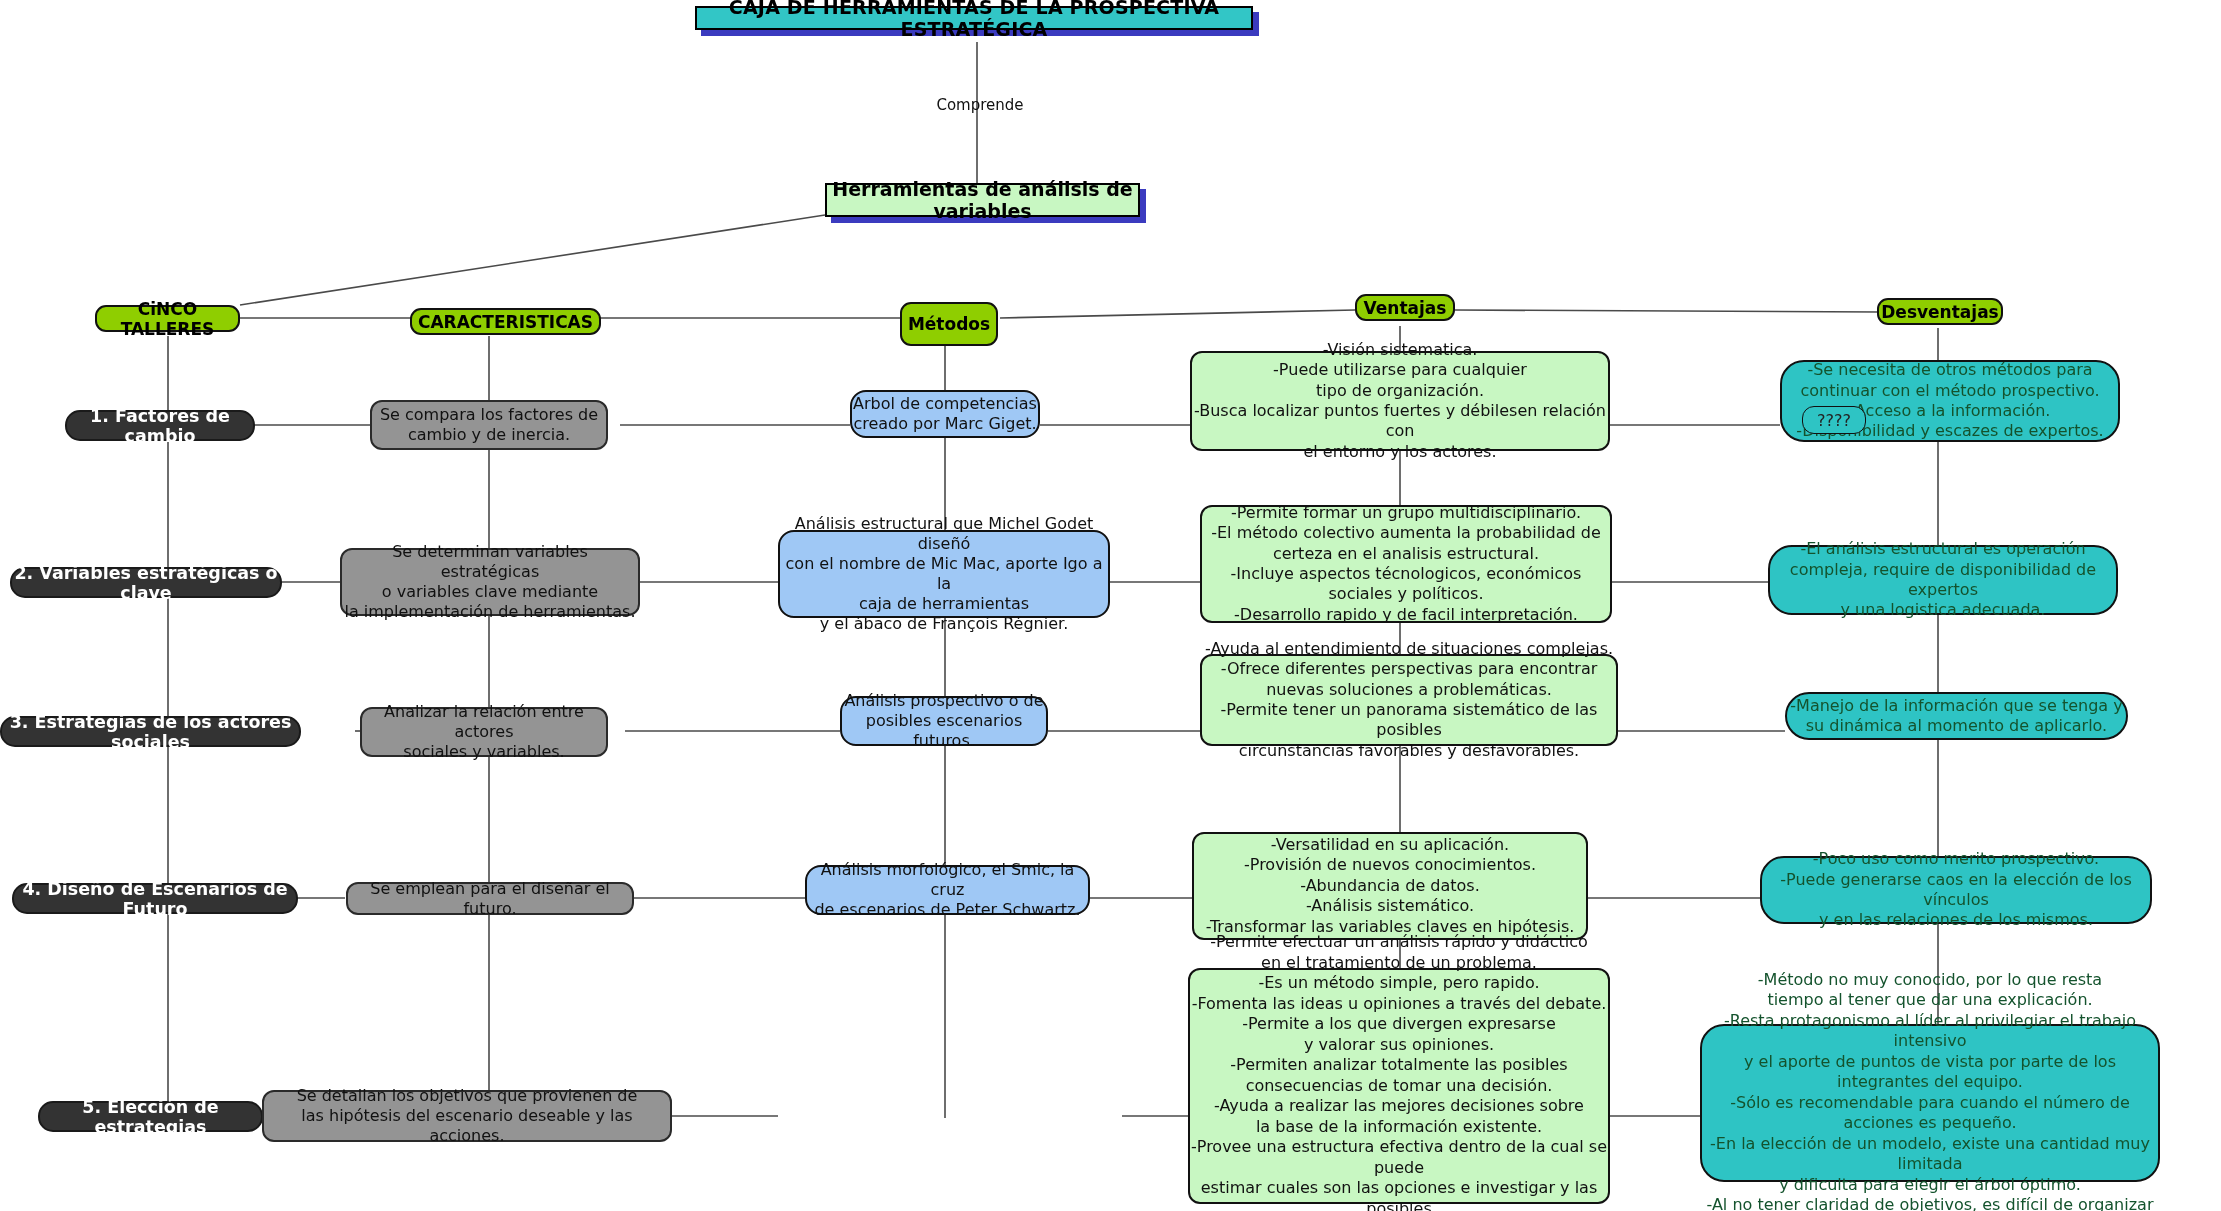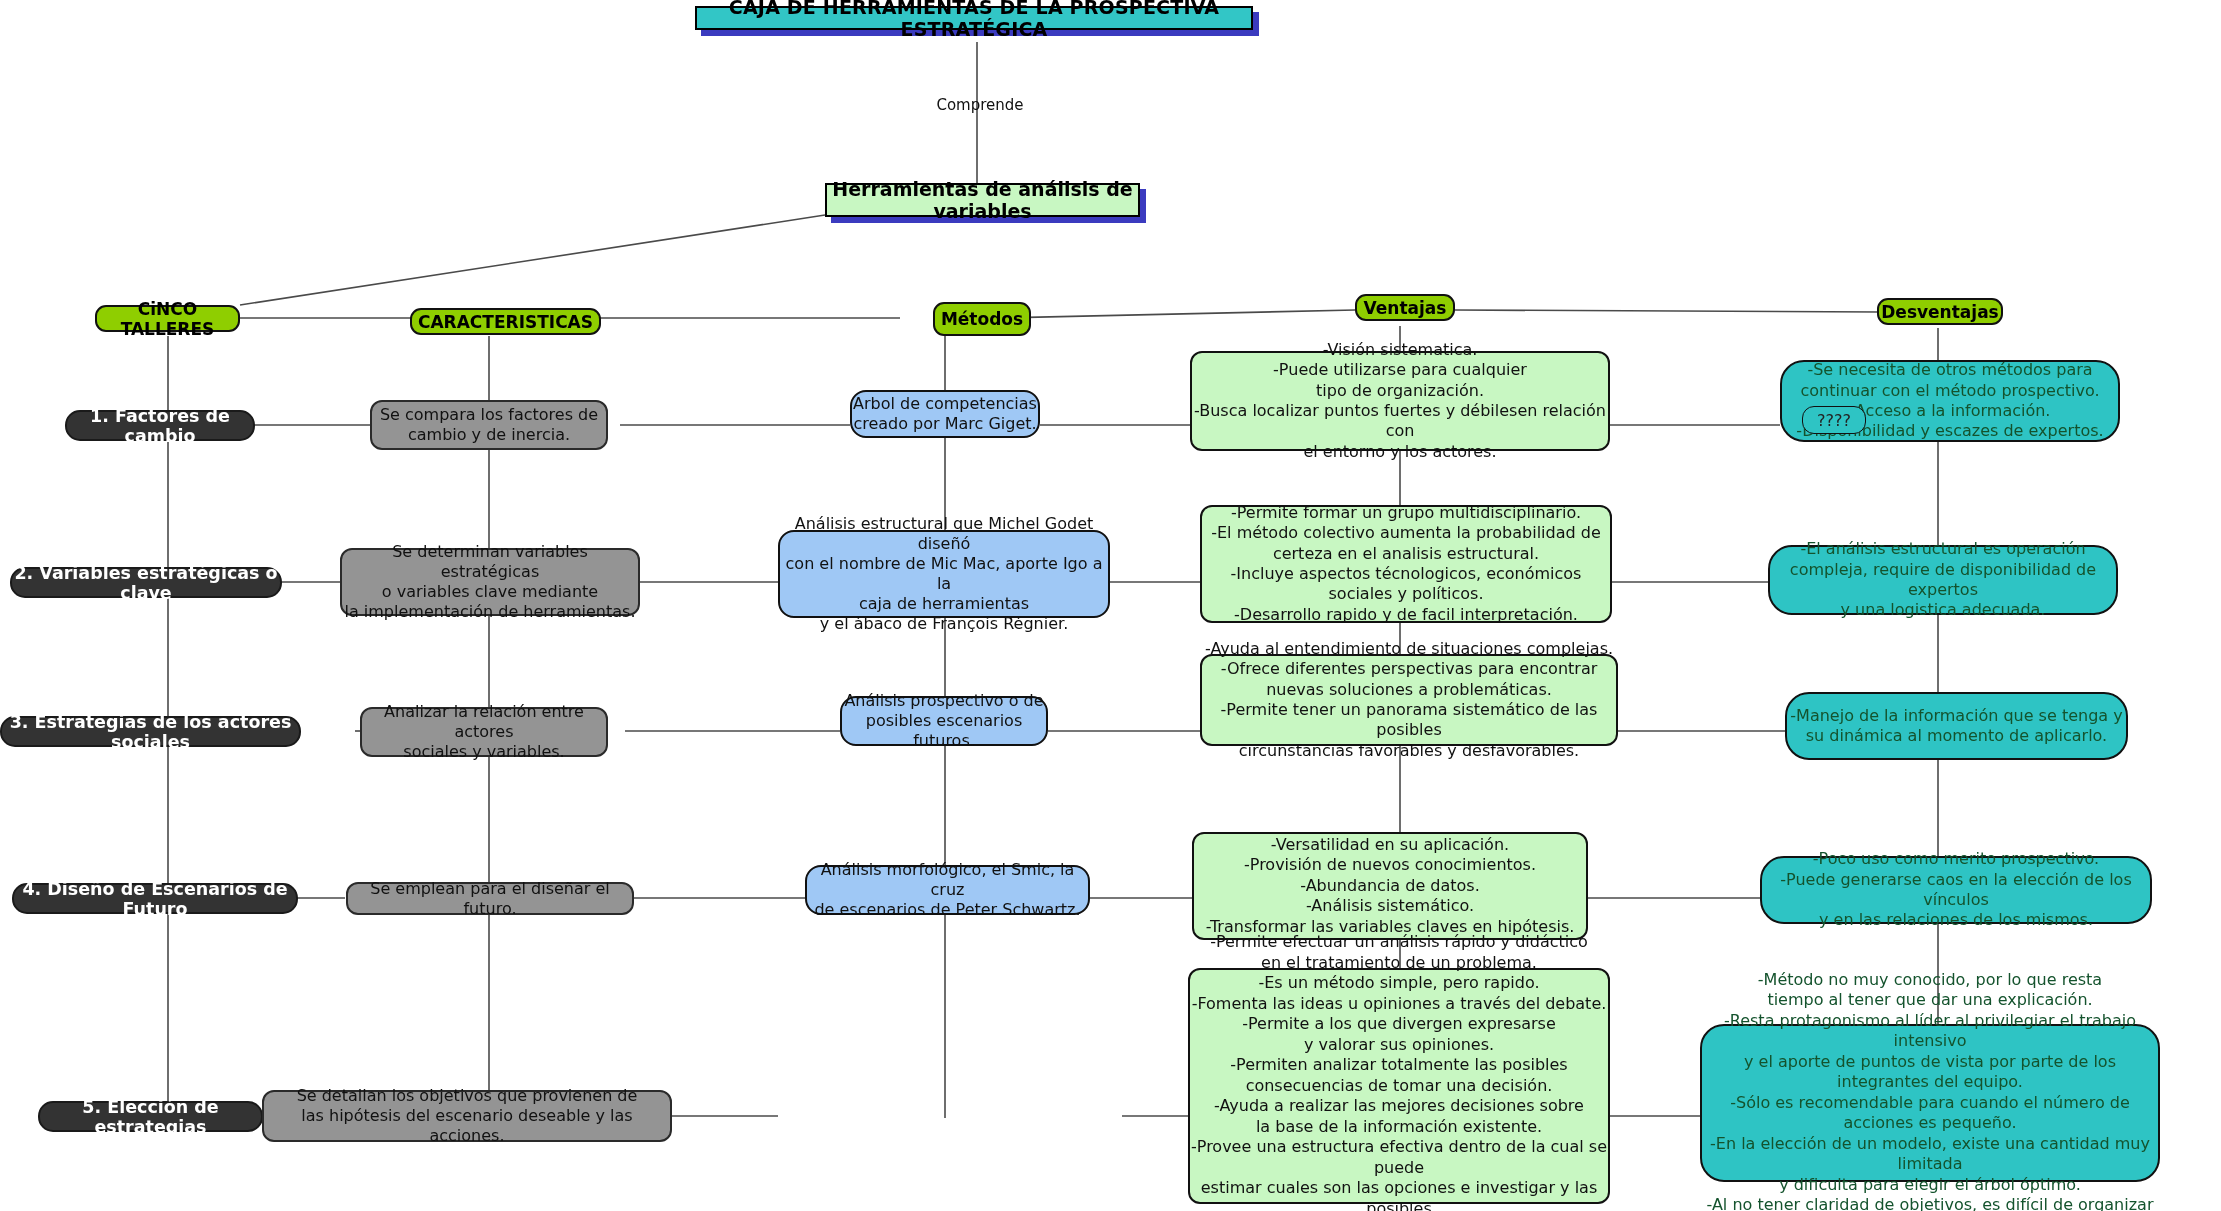--- a/index.html
+++ b/index.html
@@ -121,21 +121,21 @@
   <div class="node n-root" style="left:825px;top:183px;width:315px;height:34px;">
     <span>Herramientas de análisis de variables</span>
   </div>
 
   <div class="node n-cat" style="left:95px;top:305px;width:145px;height:27px;">
     <span>CiNCO TALLERES</span>
   </div>
   <div class="node n-cat" style="left:410px;top:308px;width:191px;height:27px;">
     <span>CARACTERISTICAS</span>
   </div>
-  <div class="node n-cat" style="left:900px;top:302px;width:98px;height:34px;margin-left:33px;">
+  <div class="node n-cat" style="left:900px;top:302px;width:98px;height:44px;">
     <span>Métodos</span>
   </div>
   <div class="node n-cat" style="left:1355px;top:294px;width:100px;height:27px;">
     <span>Ventajas</span>
   </div>
   <div class="node n-cat" style="left:1877px;top:298px;width:126px;height:27px;">
     <span>Desventajas</span>
   </div>
 
   <div class="node n-dark" style="left:65px;top:410px;width:190px;height:31px;">
@@ -245,21 +245,21 @@
 -Acceso a la información.
 -Disponibilidad y escazes de expertos.</span>
     </div>
   <div class="badge-q" style="left:1802px;top:406px;width:62px;height:26px;">????</div>
 
   <div class="node n-teal" style="left:1768px;top:545px;width:350px;height:70px;">
       <span>-El análisis estructural es operación
 compleja, require de disponibilidad de expertos
 y una logistica adecuada.</span>
     </div>
-  <div class="node n-teal" style="left:1785px;top:692px;width:343px;height:68px;">
+  <div class="node n-teal" style="left:1785px;top:692px;width:343px;height:48px;">
       <span>-Manejo de la información que se tenga y
 su dinámica al momento de aplicarlo.</span>
     </div>
   <div class="node n-teal" style="left:1760px;top:856px;width:392px;height:68px;">
       <span>-Poco uso como merito prospectivo.
 -Puede generarse caos en la elección de los vínculos
 y en las relaciones de los mismos.</span>
     </div>
   <div class="node n-teal" style="left:1700px;top:1024px;width:460px;height:158px;">
       <span>-Método no muy conocido, por lo que resta

